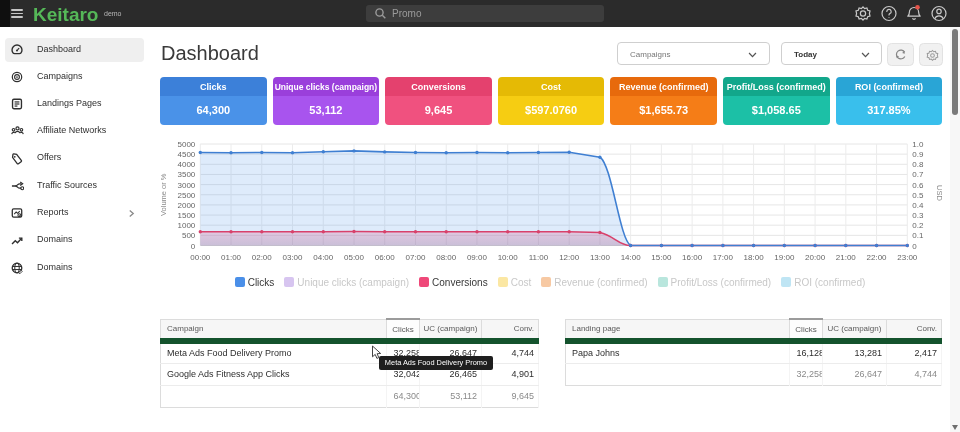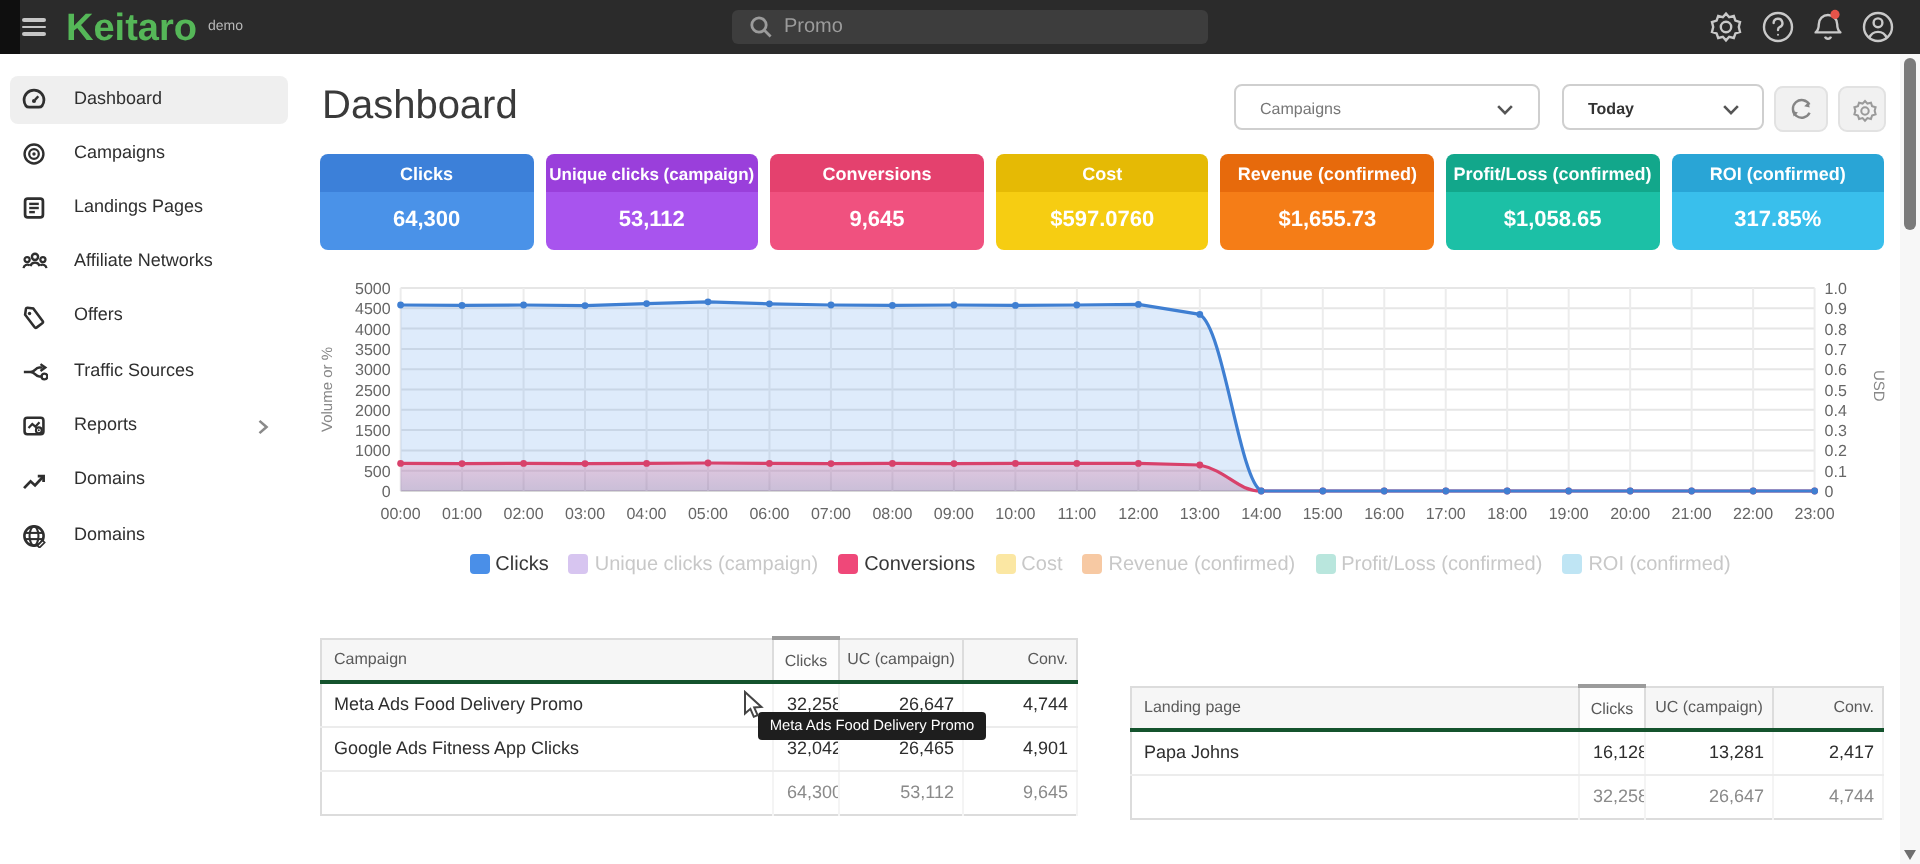--- a/index.html
+++ b/index.html
@@ -19,21 +19,21 @@
 #title{position:absolute;left:161px;top:42.5px;font-size:20px;line-height:20px;color:#3a3a3a;}
 .select{position:absolute;top:42px;height:23px;border:1px solid #cfcfcf;border-radius:4px;background:#fff;font-size:8px;}
 .btn{position:absolute;top:42.5px;height:23px;width:26.5px;background:#f1f1f1;border:1px solid #e2e2e2;border-radius:4.5px;}
 .card{position:absolute;top:76.5px;height:48px;width:106.6px;border-radius:4px;overflow:hidden;color:#fff;text-align:center;}
 .card .h{height:19px;line-height:20px;font-size:9px;font-weight:bold;white-space:nowrap;}
 .card .v{height:29px;line-height:29px;font-size:11px;font-weight:bold;}
 #legend{position:absolute;left:150px;top:276px;width:800px;height:12px;display:flex;justify-content:center;align-items:center;}
 #legend .it{display:flex;align-items:center;margin:0 5px;font-size:10px;white-space:nowrap;}
 #legend .sq{width:10px;height:10px;border-radius:2px;margin-right:3px;}
 .tbl{position:absolute;top:318px;border:1px solid #dcdcdc;border-collapse:collapse;table-layout:fixed;}
-.tbl th{background:#f6f6f6;color:#5a5a5a;font-weight:normal;height:22px;border-bottom:2px solid #14532d;font-size:8px;}
+.tbl th{background:#f6f6f6;color:#5a5a5a;font-weight:normal;height:22px;border-bottom:6px solid #14532d;font-size:8px;}
 .tbl th.n,.tbl td.n{text-align:right;padding:0 4px;overflow:hidden;white-space:nowrap;}
 .tbl td.clip{padding-right:0;}
 .tbl td.clip span{display:inline-block;margin-right:-2px;}
 .tbl th.c{text-align:center;padding:0;}
 .tbl th+th{border-left:1px solid #dcdcdc;}
 .tbl td{height:22px;color:#2e2e2e;font-size:9px;border-right:1px solid #f4f4f4;}
 .tbl td.name{padding-left:6px;text-align:left;font-size:9px;}
 .tbl th.name{padding-left:6px;text-align:left;}
 .tbl tr.r td{border-bottom:1px solid #ececec;}
 .tbl tr.f td{color:#8a8a8a;border-top:1px solid #dcdcdc;}
@@ -424,21 +424,21 @@
         <td class="n b">4,901</td>
       </tr>
       <tr class="f">
         <td></td>
         <td class="n clip"><span>64,300</span></td>
         <td class="n">53,112</td>
         <td class="n b">9,645</td>
       </tr>
     </tbody>
   </table>
-<table class="tbl" style="left:565px;width:376px;margin-top:24px;">
+<table class="tbl" style="left:565px;width:376px;">
     <colgroup>
       <col style="width:224px">
       <col style="width:33px">
       <col style="width:64px">
       <col style="width:55px">
     </colgroup>
     <tbody>
       <tr>
         <th class="name">Landing page</th>
         <th class="c sorted">Clicks</th>

